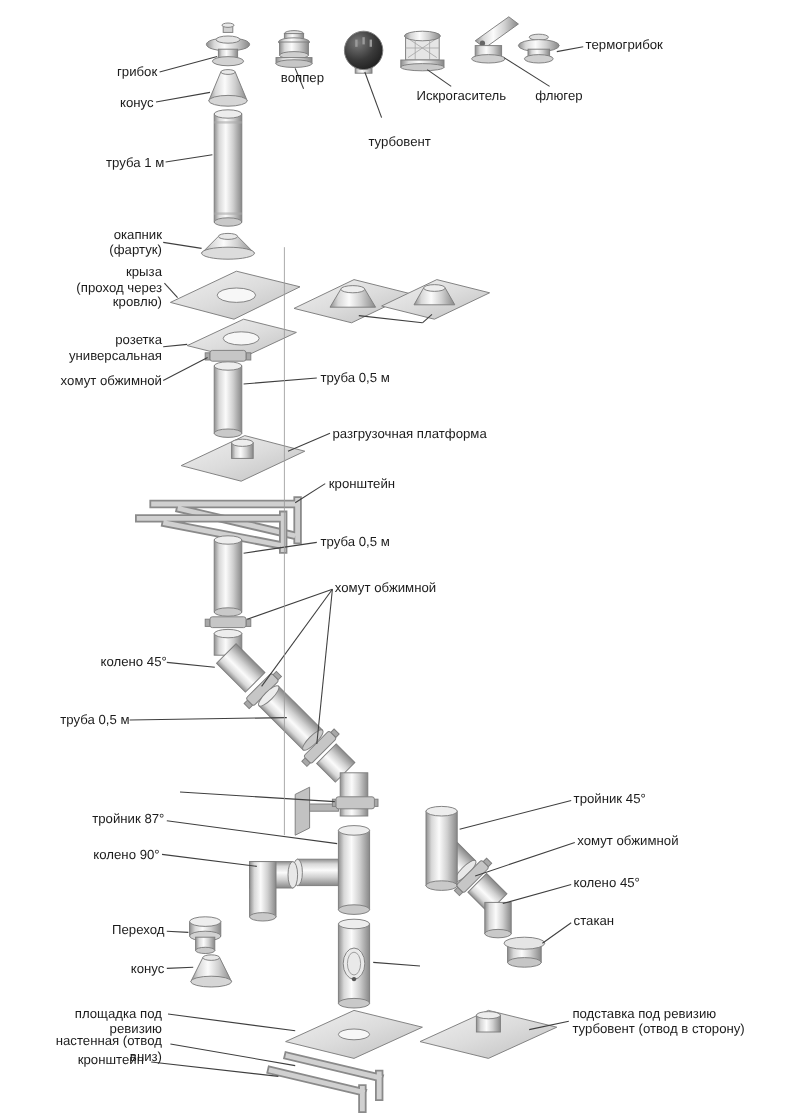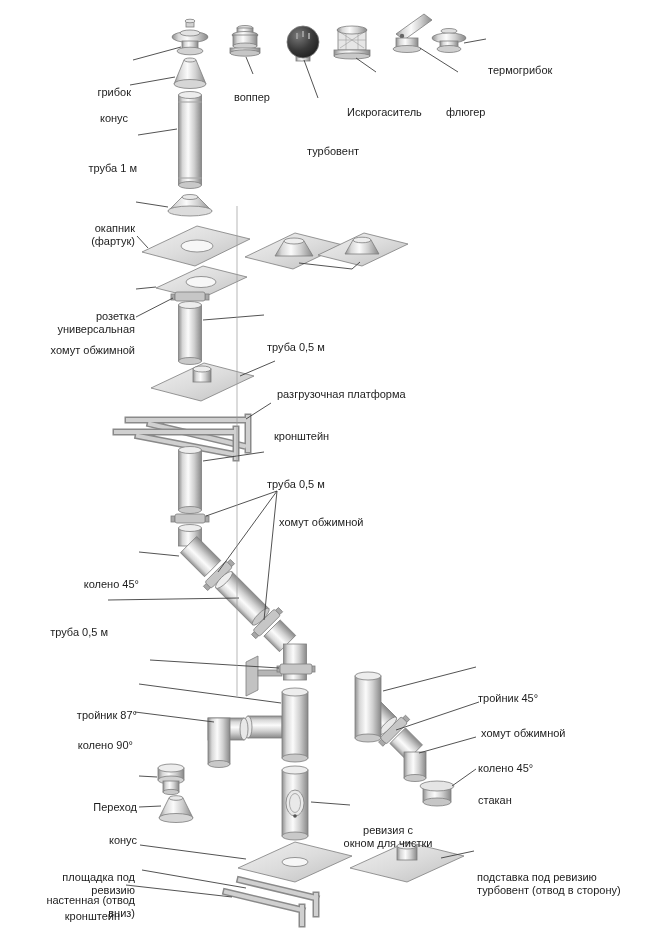--- a/index.html
+++ b/index.html
@@ -1,17 +1,17 @@
 <!DOCTYPE html>
 <html><head>
 <meta charset="utf-8">
 <style>
   html,body{margin:0;padding:0;background:#fff;}
   .stage{position:relative;width:670px;height:932px;background:#fff;font-family:"Liberation Sans",sans-serif;overflow:hidden;}
-  .lbl{position:absolute;font-size:11px;line-height:12.5px;color:#1c1c1c;white-space:pre-line;margin-top:32px;}
+  .lbl{position:absolute;font-size:11px;line-height:12.5px;color:#1c1c1c;white-space:pre-line;}
   .lbl.r{text-align:right;padding-left:22px;}
   .lbl.c{text-align:center;}
   .scene{position:absolute;left:0;top:0;}
   .m{stroke:#7e7e7e;stroke-width:0.8;}
   .ldg line{stroke:#3f3f3f;stroke-width:0.9;}
   .ldg line.axis{stroke:#9a9a9a;stroke-width:0.7;}
   .bar1{stroke:#8a8a8a;stroke-width:7;fill:none;stroke-linecap:square;}
   .bar2{stroke:#d0d0d0;stroke-width:4;fill:none;stroke-linecap:square;}
 </style>
 </head>
@@ -337,39 +337,39 @@
 <div class="lbl r" style="right:539px;top:54px">грибок</div>
 <div class="lbl r" style="right:542px;top:80px">конус</div>
 <div class="lbl" style="left:234px;top:59px">воппер</div>
 <div class="lbl" style="left:307px;top:113px">турбовент</div>
 <div class="lbl" style="left:347px;top:74px">Искрогаситель</div>
 <div class="lbl" style="left:446px;top:74px">флюгер</div>
 <div class="lbl" style="left:488px;top:32px">термогрибок</div>
 <div class="lbl r" style="right:533px;top:130px">труба 1 м</div>
 <div class="lbl r" style="right:535px;top:190px">окапник
 (фартук)</div>
+<div class="lbl r" style="right:535px;top:221px">крыза
+(проход через кровлю)</div>
 <div class="lbl r" style="right:535px;top:278px">розетка
 универсальная</div>
 <div class="lbl r" style="right:535px;top:312px">хомут обжимной</div>
 <div class="lbl" style="left:267px;top:309px">труба 0,5 м</div>
 <div class="lbl" style="left:277px;top:356px">разгрузочная платформа</div>
 <div class="lbl" style="left:274px;top:398px">кронштейн</div>
 <div class="lbl" style="left:267px;top:446px">труба 0,5 м</div>
 <div class="lbl" style="left:279px;top:484px">хомут обжимной</div>
 <div class="lbl r" style="right:531px;top:546px">колено 45°</div>
 <div class="lbl r" style="right:562px;top:594px">труба 0,5 м</div>
 <div class="lbl" style="left:478px;top:660px">тройник 45°</div>
 <div class="lbl r" style="right:533px;top:677px">тройник 87°</div>
 <div class="lbl" style="left:481px;top:695px">хомут обжимной</div>
 <div class="lbl r" style="right:537px;top:707px">колено 90°</div>
 <div class="lbl" style="left:478px;top:730px">колено 45°</div>
 <div class="lbl" style="left:478px;top:762px">стакан</div>
 <div class="lbl r" style="right:533px;top:769px">Переход</div>
 <div class="lbl r" style="right:533px;top:802px">конус</div>
-<div class="lbl c" style="left:338px;top:792px;width:100px">ревизия с
-окном для чистки</div>
 <div class="lbl r" style="right:535px;top:839px">площадка под ревизию</div>
 <div class="lbl" style="left:477px;top:839px">подставка под ревизию
 турбовент (отвод в сторону)</div>
 <div class="lbl r" style="right:535px;top:862px">настенная (отвод вниз)</div>
 <div class="lbl r" style="right:550px;top:878px">кронштейн</div>
 
 </div>
 
 </body></html>

